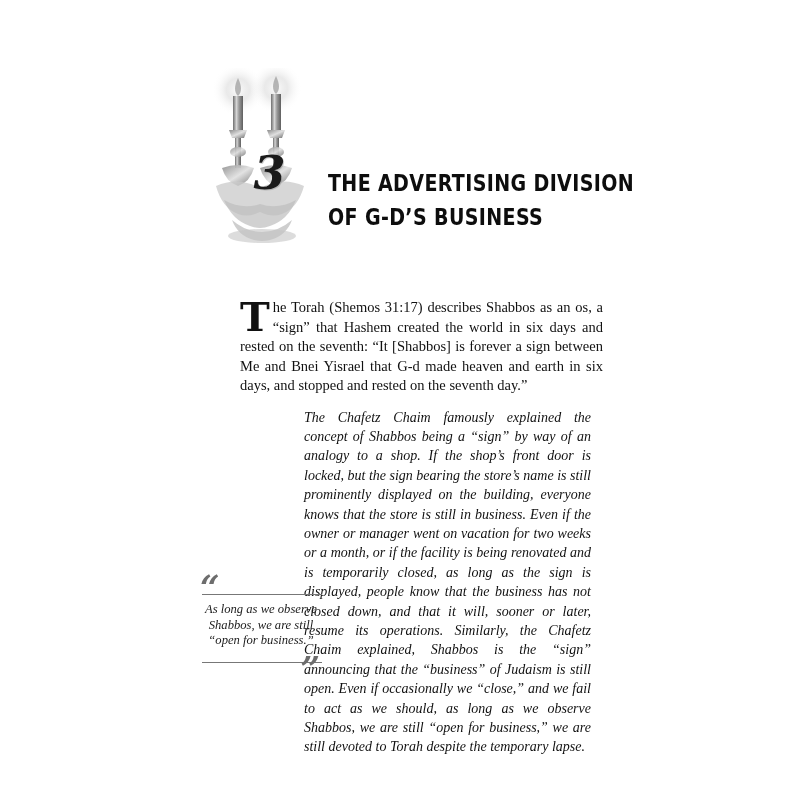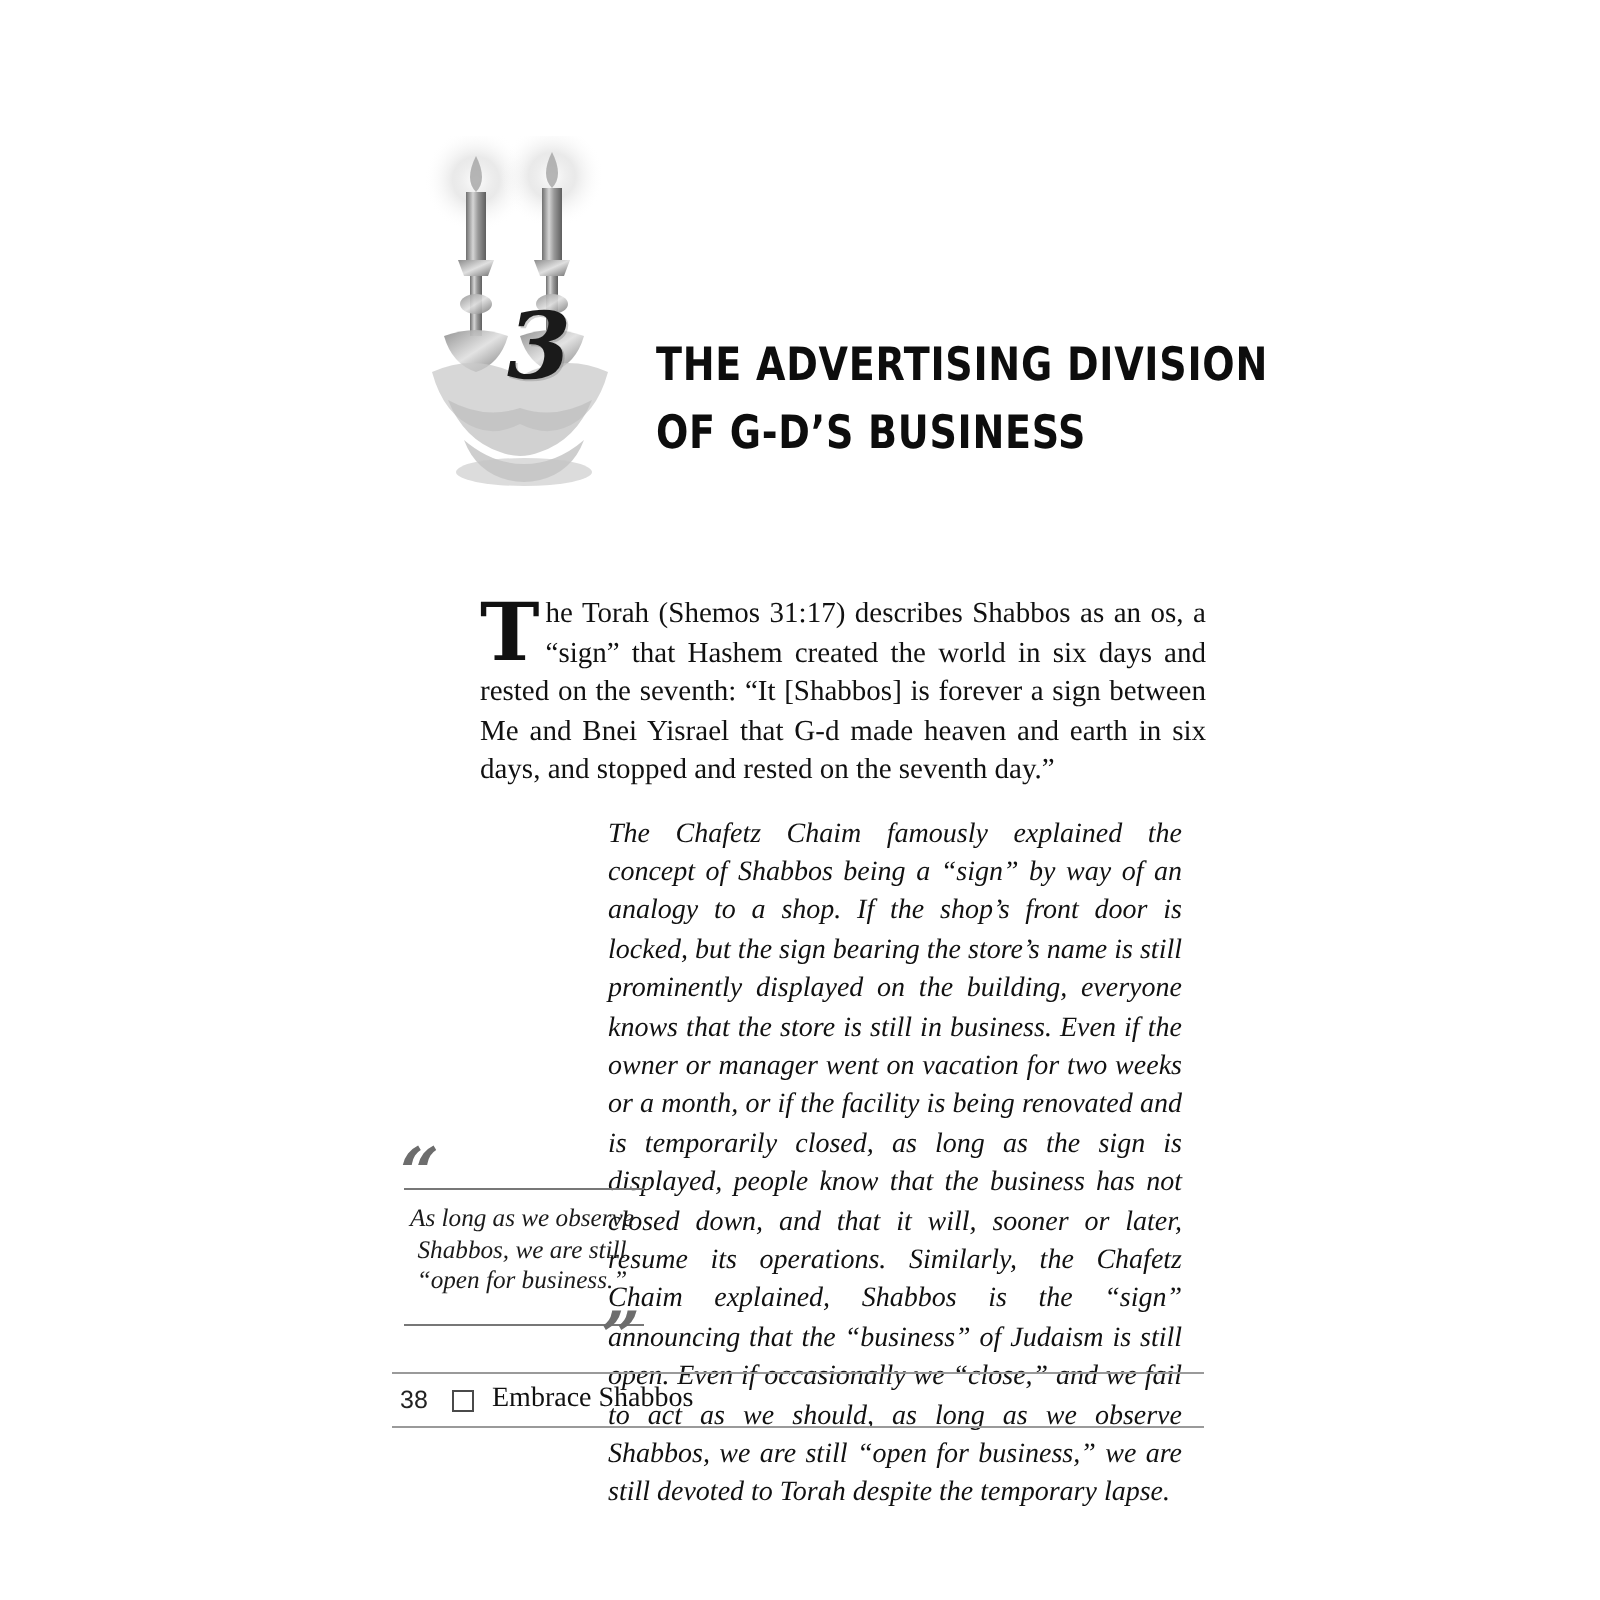--- a/index.html
+++ b/index.html
@@ -279,19 +279,14 @@
   </div>
 
   <div class="pullquote">
     <div class="pq-rule-top"></div>
     <div class="pq-mark-open">“</div>
     <div class="pq-text">As long as we observe Shabbos, we are still “open for business.”</div>
     <div class="pq-rule-bottom"></div>
     <div class="pq-mark-close">”</div>
   </div>
 
-  <div class="footer">
-    <span class="page-num">38</span>
-    <span class="sq"></span>
-    <span class="book-title">Embrace Shabbos</span>
-  </div>
 
 </div>
 
 </body></html>

